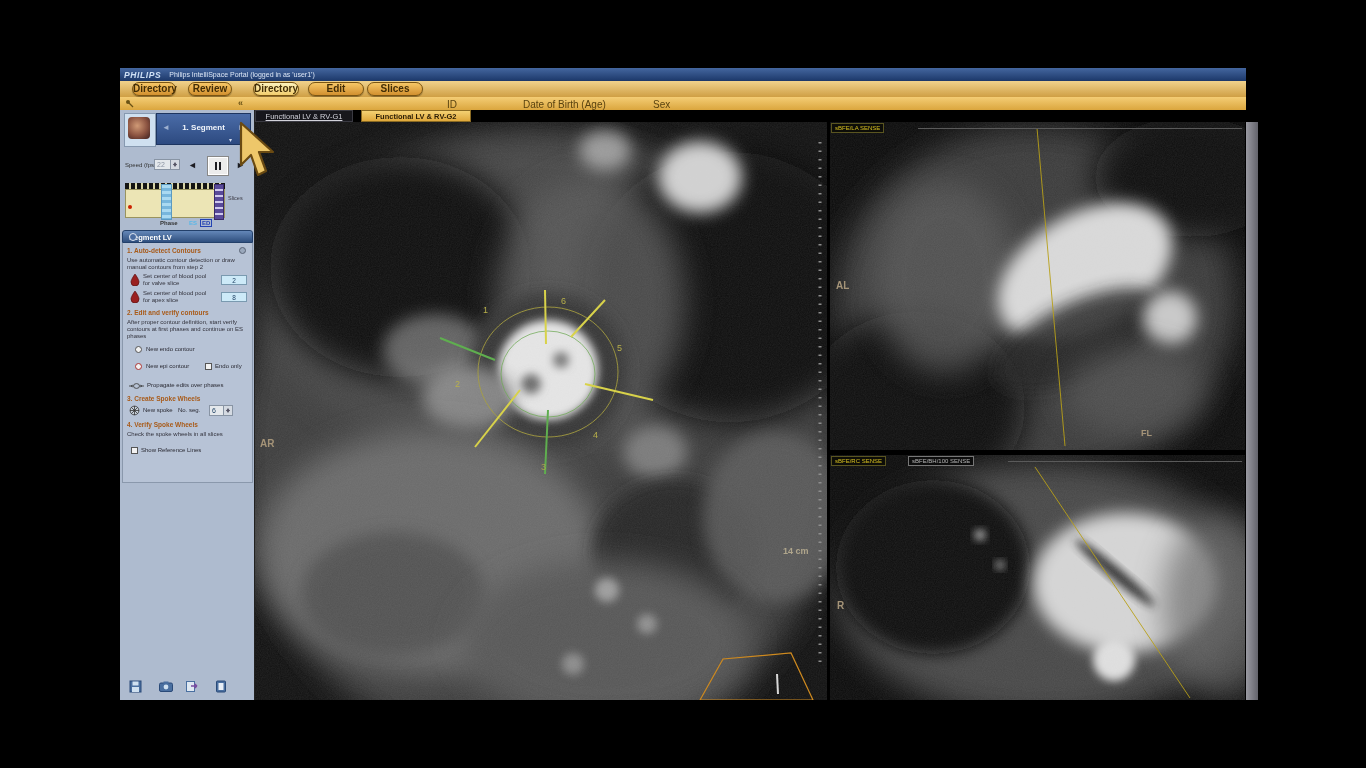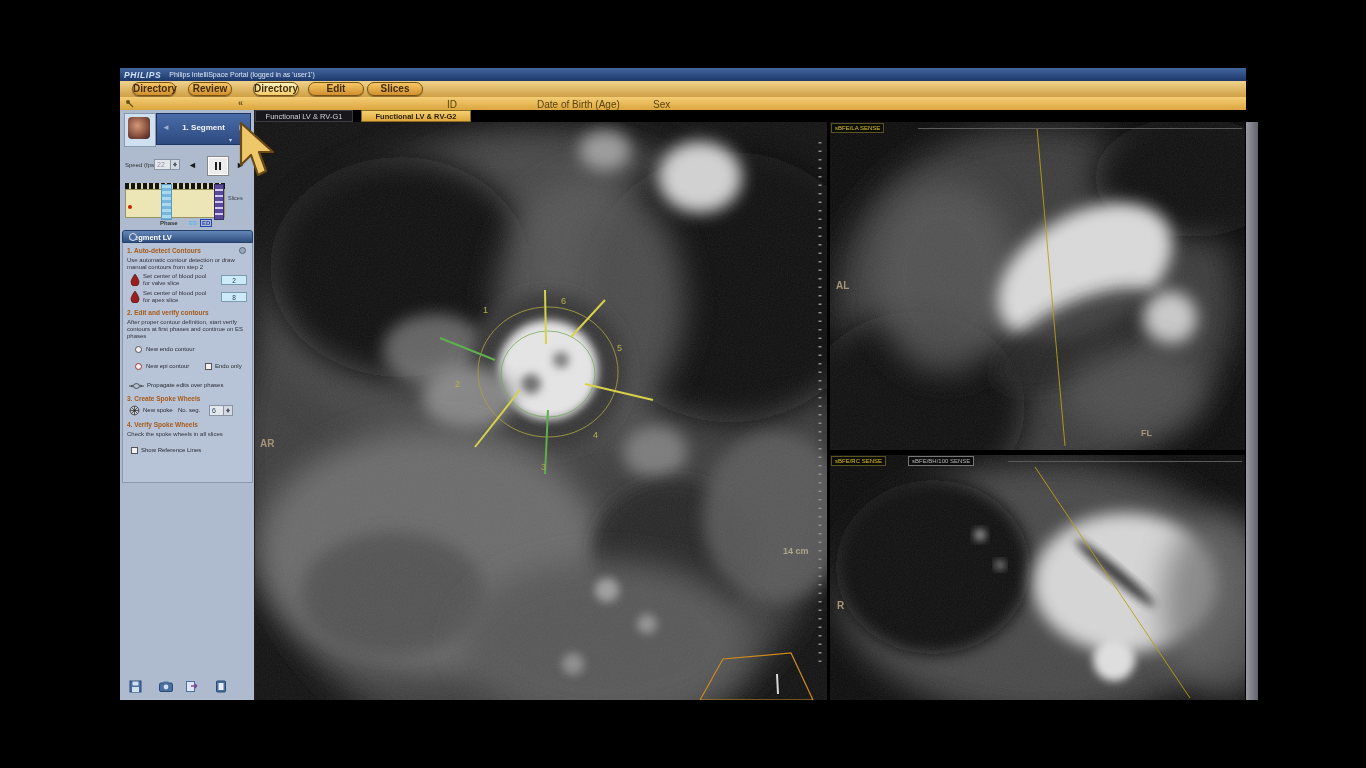--- a/index.html
+++ b/index.html
@@ -114,26 +114,26 @@
       <div class="tbtn" style="left:247px;width:54px;">Slices</div>
     </div>
 
     <div class="abs pheader">
       <svg class="abs" style="left:5px;top:2px;" width="9" height="9" viewBox="0 0 9 9">
         <circle cx="3" cy="3" r="2" fill="#6a5215"></circle>
           <line x1="4" y1="4" x2="8" y2="8" stroke="#6a5215" stroke-width="1.2"></line>
       </svg>
       <span class="collapse">«</span>
       <span class="pcol" style="left:327px;">ID</span>
-      <span class="pcol" style="left:417px;">Date of Birth (Age)</span>
+      <span class="pcol" style="left:403px;">Date of Birth (Age)</span>
       <span class="pcol" style="left:533px;">Sex</span>
     </div>
 
     <div class="abs tabsrow">
-      <div class="tab inactive" style="left:135px;width:98px;">Functional LV &amp; RV-G1</div>
+      <div class="tab inactive" style="left:135px;width:98px;text-decoration:underline;">Functional LV &amp; RV-G1</div>
       <div class="tab active" style="left:234px;width:110px;margin-left:7px;">Functional LV &amp; RV-G2</div>
     </div>
 
     <div class="abs sidebar">
 
       <div class="thumb">
           <div class="heart"></div>
         </div>
       <div class="stepbar">
         <span class="steparrow" style="left:5px;">◄</span>

